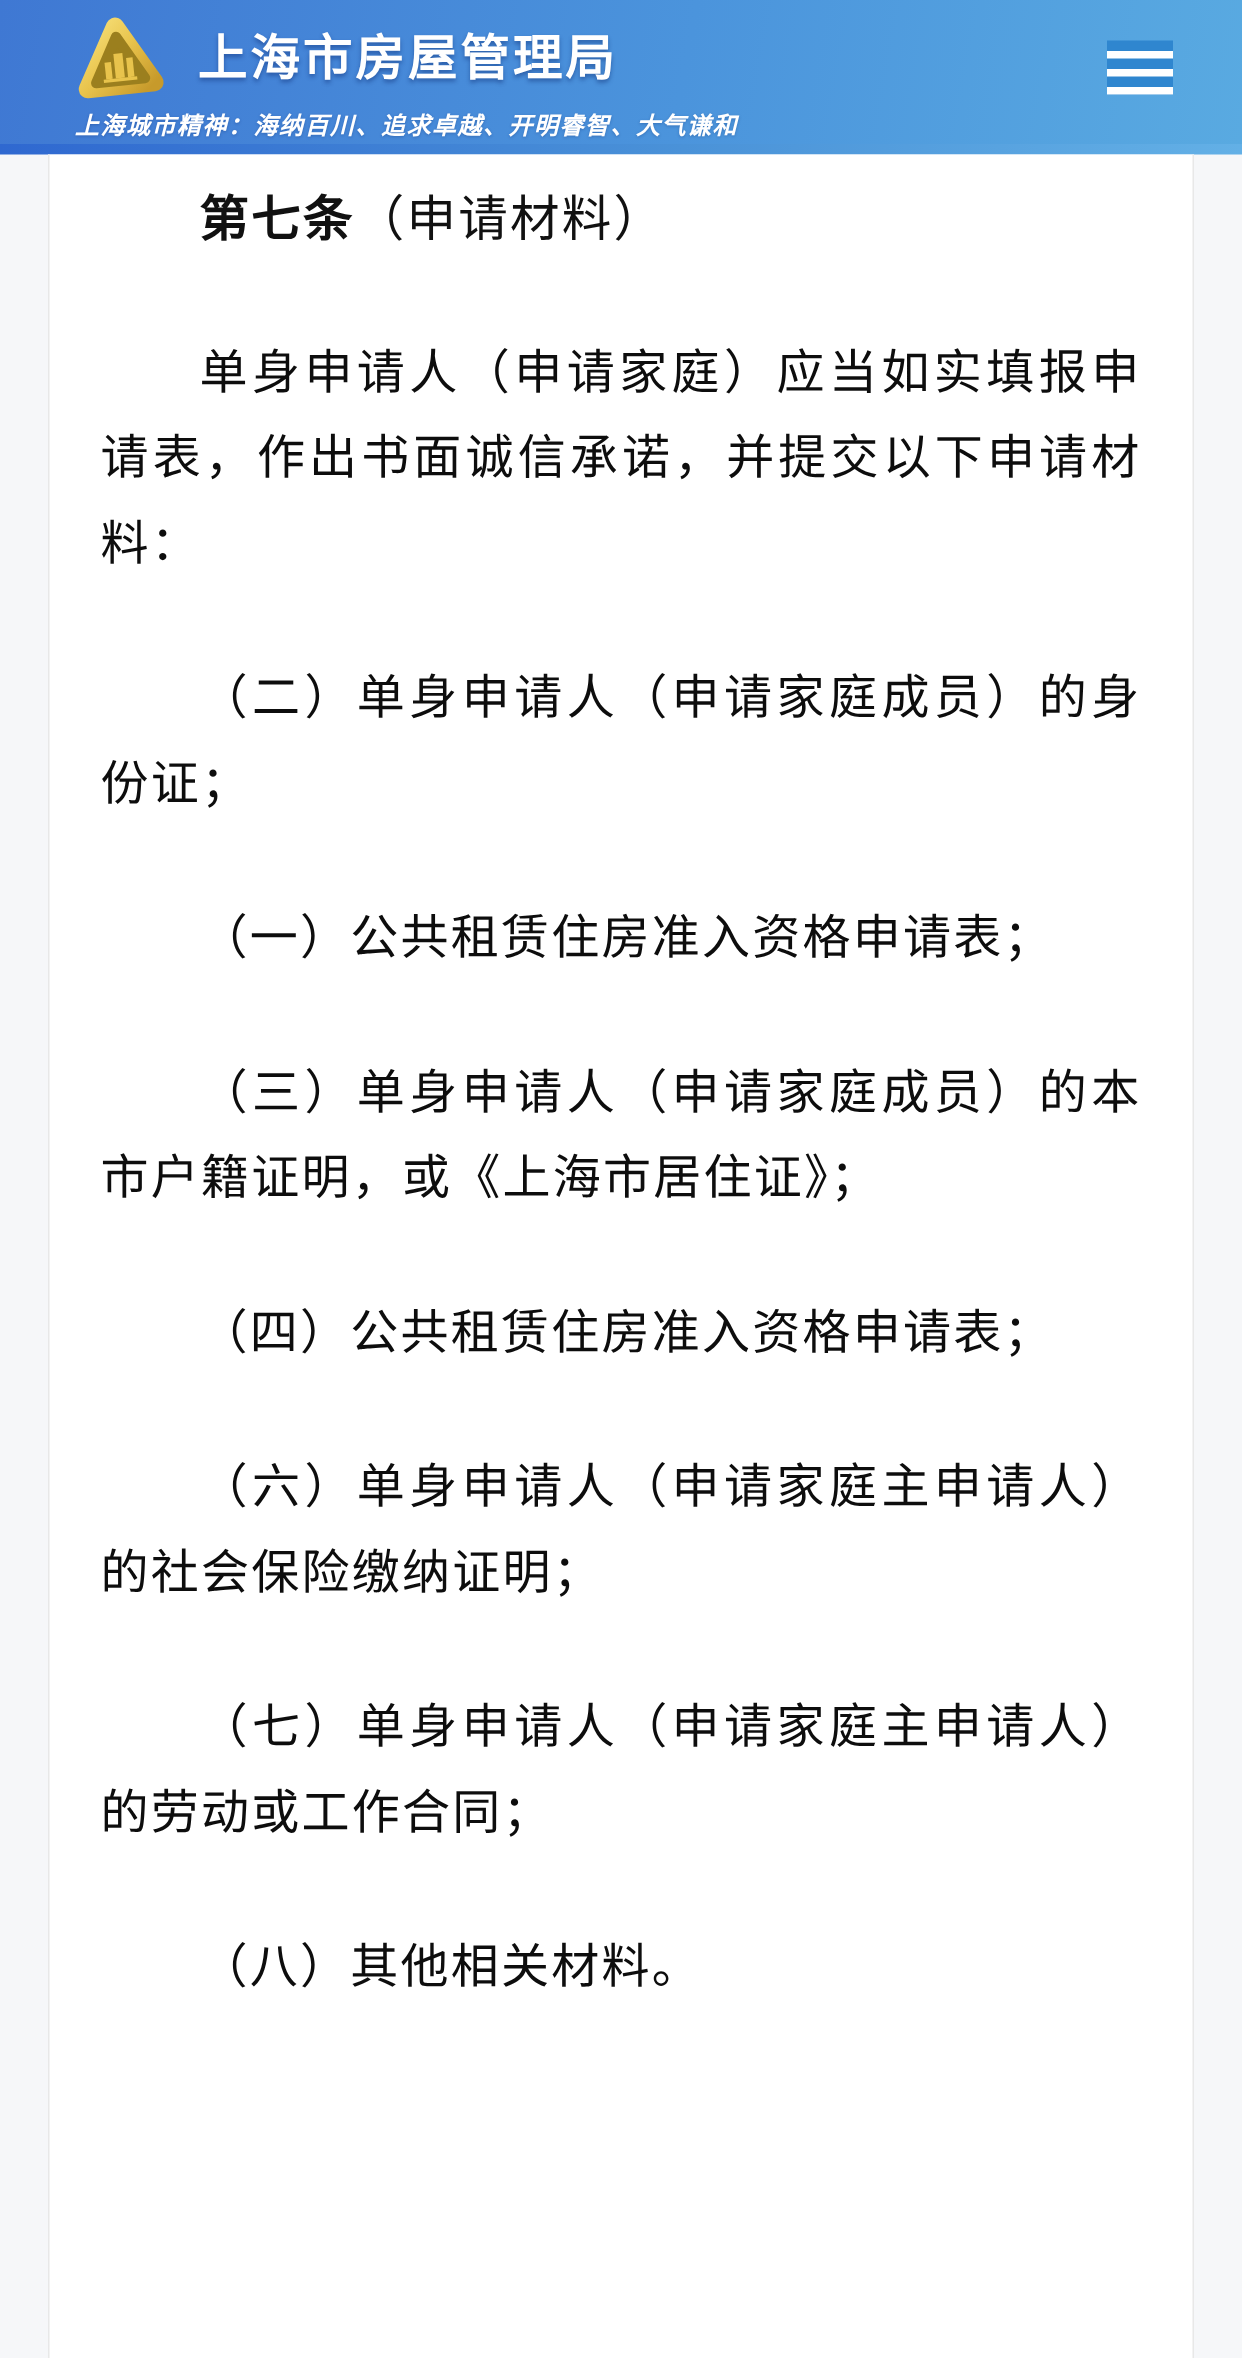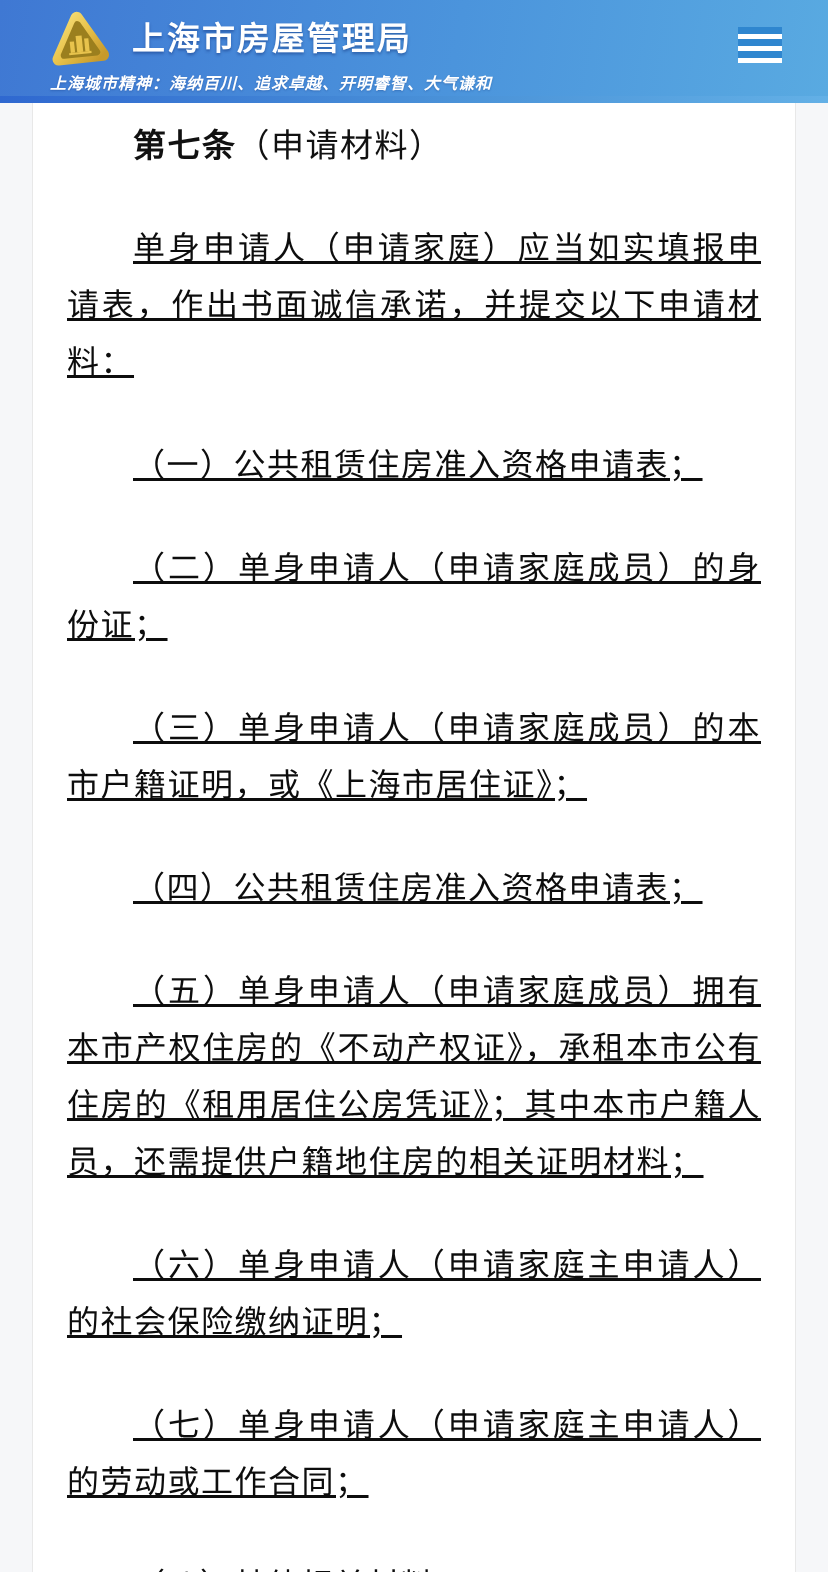--- a/index.html
+++ b/index.html
@@ -86,21 +86,20 @@
   }
   .article-heading .hb{font-weight:bold;margin-top:14px;}
   .content-card p{
     font-size:32px;
     line-height:57px;
     margin:46px 0;
     text-indent:66px;
     letter-spacing:1.5px;
     text-align:justify;
     color:#0d0d0d;
-    text-decoration:underline;
   }
   .content-card p:last-child{margin-bottom:0;}
 </style>
 </head>
 <body>
 
 <header class="banner">
   <a class="logo-wrap">
     <svg viewBox="0 0 72 72" aria-hidden="true">
       <defs>
@@ -126,21 +125,20 @@
     </span>
   </button>
 </header>
 <div class="accent-strip"></div>
 
 <main class="content-card">
   <h2 class="article-heading"><span class="hb">第七条</span><span>（申请材料）</span></h2>
 
   <p>单身申请人（申请家庭）应当如实填报申请表，作出书面诚信承诺，并提交以下申请材料：</p>
 
+  <p>（二）单身申请人（申请家庭成员）的身份证；</p>
   <p>（一）公共租赁住房准入资格申请表；</p>
-  <p>（二）单身申请人（申请家庭成员）的身份证；</p>
   <p>（三）单身申请人（申请家庭成员）的本市户籍证明，或《上海市居住证》；</p>
   <p>（四）公共租赁住房准入资格申请表；</p>
-  <p>（五）单身申请人（申请家庭成员）拥有本市产权住房的《不动产权证》，承租本市公有住房的《租用居住公房凭证》；其中本市户籍人员，还需提供户籍地住房的相关证明材料；</p>
   <p>（六）单身申请人（申请家庭主申请人）的社会保险缴纳证明；</p>
   <p>（七）单身申请人（申请家庭主申请人）的劳动或工作合同；</p>
   <p>（八）其他相关材料。</p>
 </main>
 
 </body></html>

